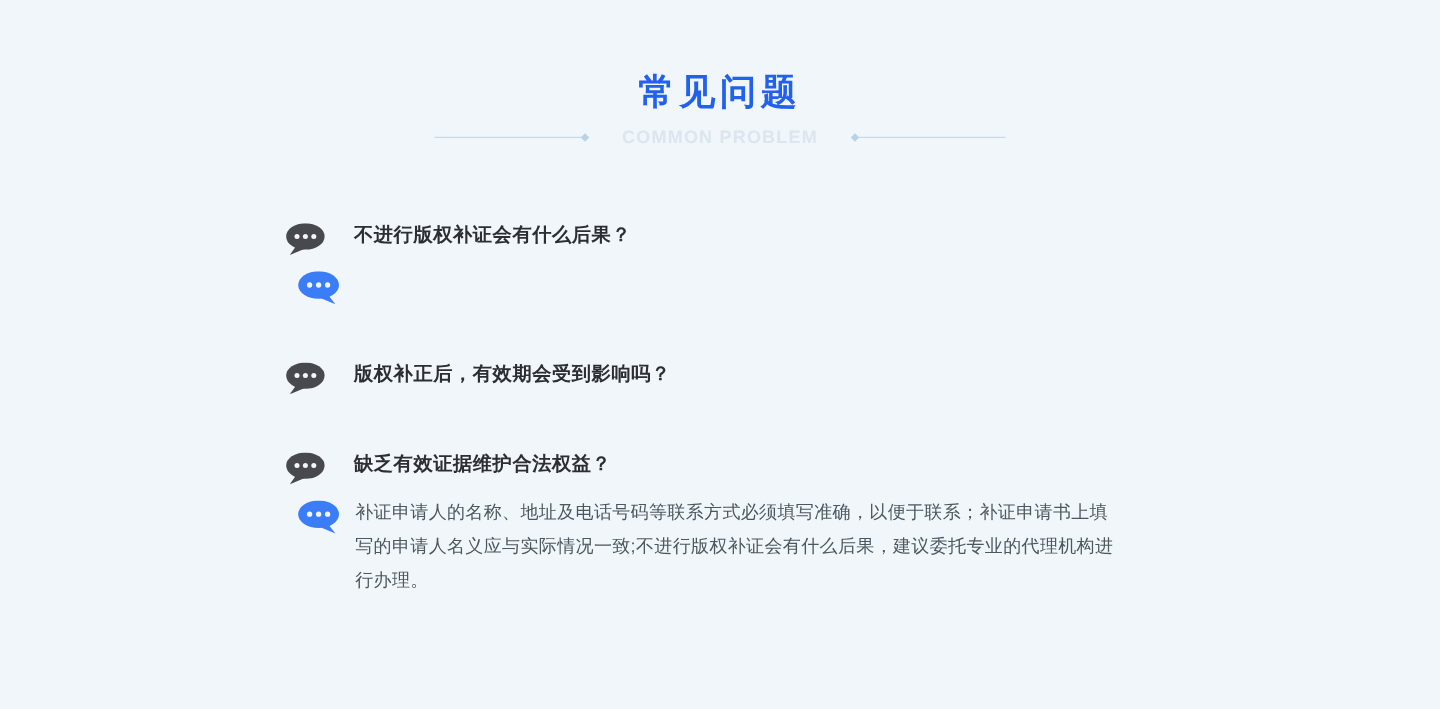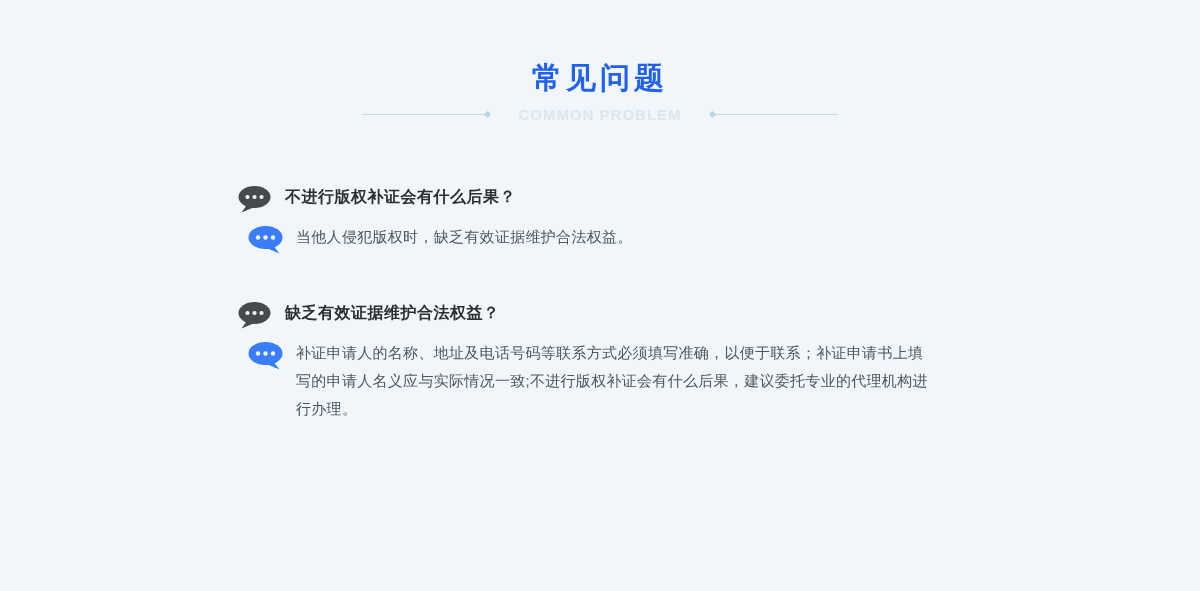--- a/index.html
+++ b/index.html
@@ -57,21 +57,21 @@
   .faq-list {
     margin: 63px 0 0 238px;
     width: 720px;
   }
   .faq-item + .faq-item {
     margin-top: 48px;
   }
   .q-row {
     display: flex;
     align-items: flex-start;
-    gap: 14px;
+    gap: 24px;
   }
   .q-icon {
     flex: none;
     width: 33px;
     height: 27px;
   }
   .q-text {
     font-size: 16px;
     font-weight: bold;
     color: #2b2e33;
@@ -142,42 +142,57 @@
             <ellipse cx="17.5" cy="11.5" rx="17" ry="11.5"></ellipse>
             <path d="M26 20.5 L31.5 27.5 L19.5 22.5 Z"></path>
           </g>
           <g fill="#f0f6f9">
             <circle cx="10" cy="11.5" r="2.2"></circle>
             <circle cx="17.5" cy="11.5" r="2.2"></circle>
             <circle cx="25" cy="11.5" r="2.2"></circle>
           </g>
         </svg>
       </span>
-      <span class="a-text">当他人侵犯版权时，缺乏有效证据维护合法权益。</span>
-    </div>
-  </div>
-
-  <div class="faq-item">
+    </div>
   </div>
 
   <div class="faq-item">
     <div class="q-row">
       <span class="q-icon">
         <svg width="33" height="27" viewBox="0 0 33 27">
           <g fill="#47494f">
             <ellipse cx="16.5" cy="11" rx="16" ry="11"></ellipse>
             <path d="M8.5 19.5 L3.5 26.5 L15.5 21.5 Z"></path>
           </g>
           <g fill="#f0f6f9">
             <circle cx="9.5" cy="11" r="2.1"></circle>
             <circle cx="16.5" cy="11" r="2.1"></circle>
             <circle cx="23.5" cy="11" r="2.1"></circle>
           </g>
         </svg>
       </span>
+      <span class="q-text">版权补正后，有效期会受到影响吗？</span>
+    </div>
+  </div>
+
+  <div class="faq-item">
+    <div class="q-row">
+      <span class="q-icon">
+        <svg width="33" height="27" viewBox="0 0 33 27">
+          <g fill="#47494f">
+            <ellipse cx="16.5" cy="11" rx="16" ry="11"></ellipse>
+            <path d="M8.5 19.5 L3.5 26.5 L15.5 21.5 Z"></path>
+          </g>
+          <g fill="#f0f6f9">
+            <circle cx="9.5" cy="11" r="2.1"></circle>
+            <circle cx="16.5" cy="11" r="2.1"></circle>
+            <circle cx="23.5" cy="11" r="2.1"></circle>
+          </g>
+        </svg>
+      </span>
       <span class="q-text">缺乏有效证据维护合法权益？</span>
     </div>
     <div class="a-row">
       <span class="a-icon">
         <svg width="35" height="28" viewBox="0 0 35 28">
           <g fill="#3b7cf8">
             <ellipse cx="17.5" cy="11.5" rx="17" ry="11.5"></ellipse>
             <path d="M26 20.5 L31.5 27.5 L19.5 22.5 Z"></path>
           </g>
           <g fill="#f0f6f9">

